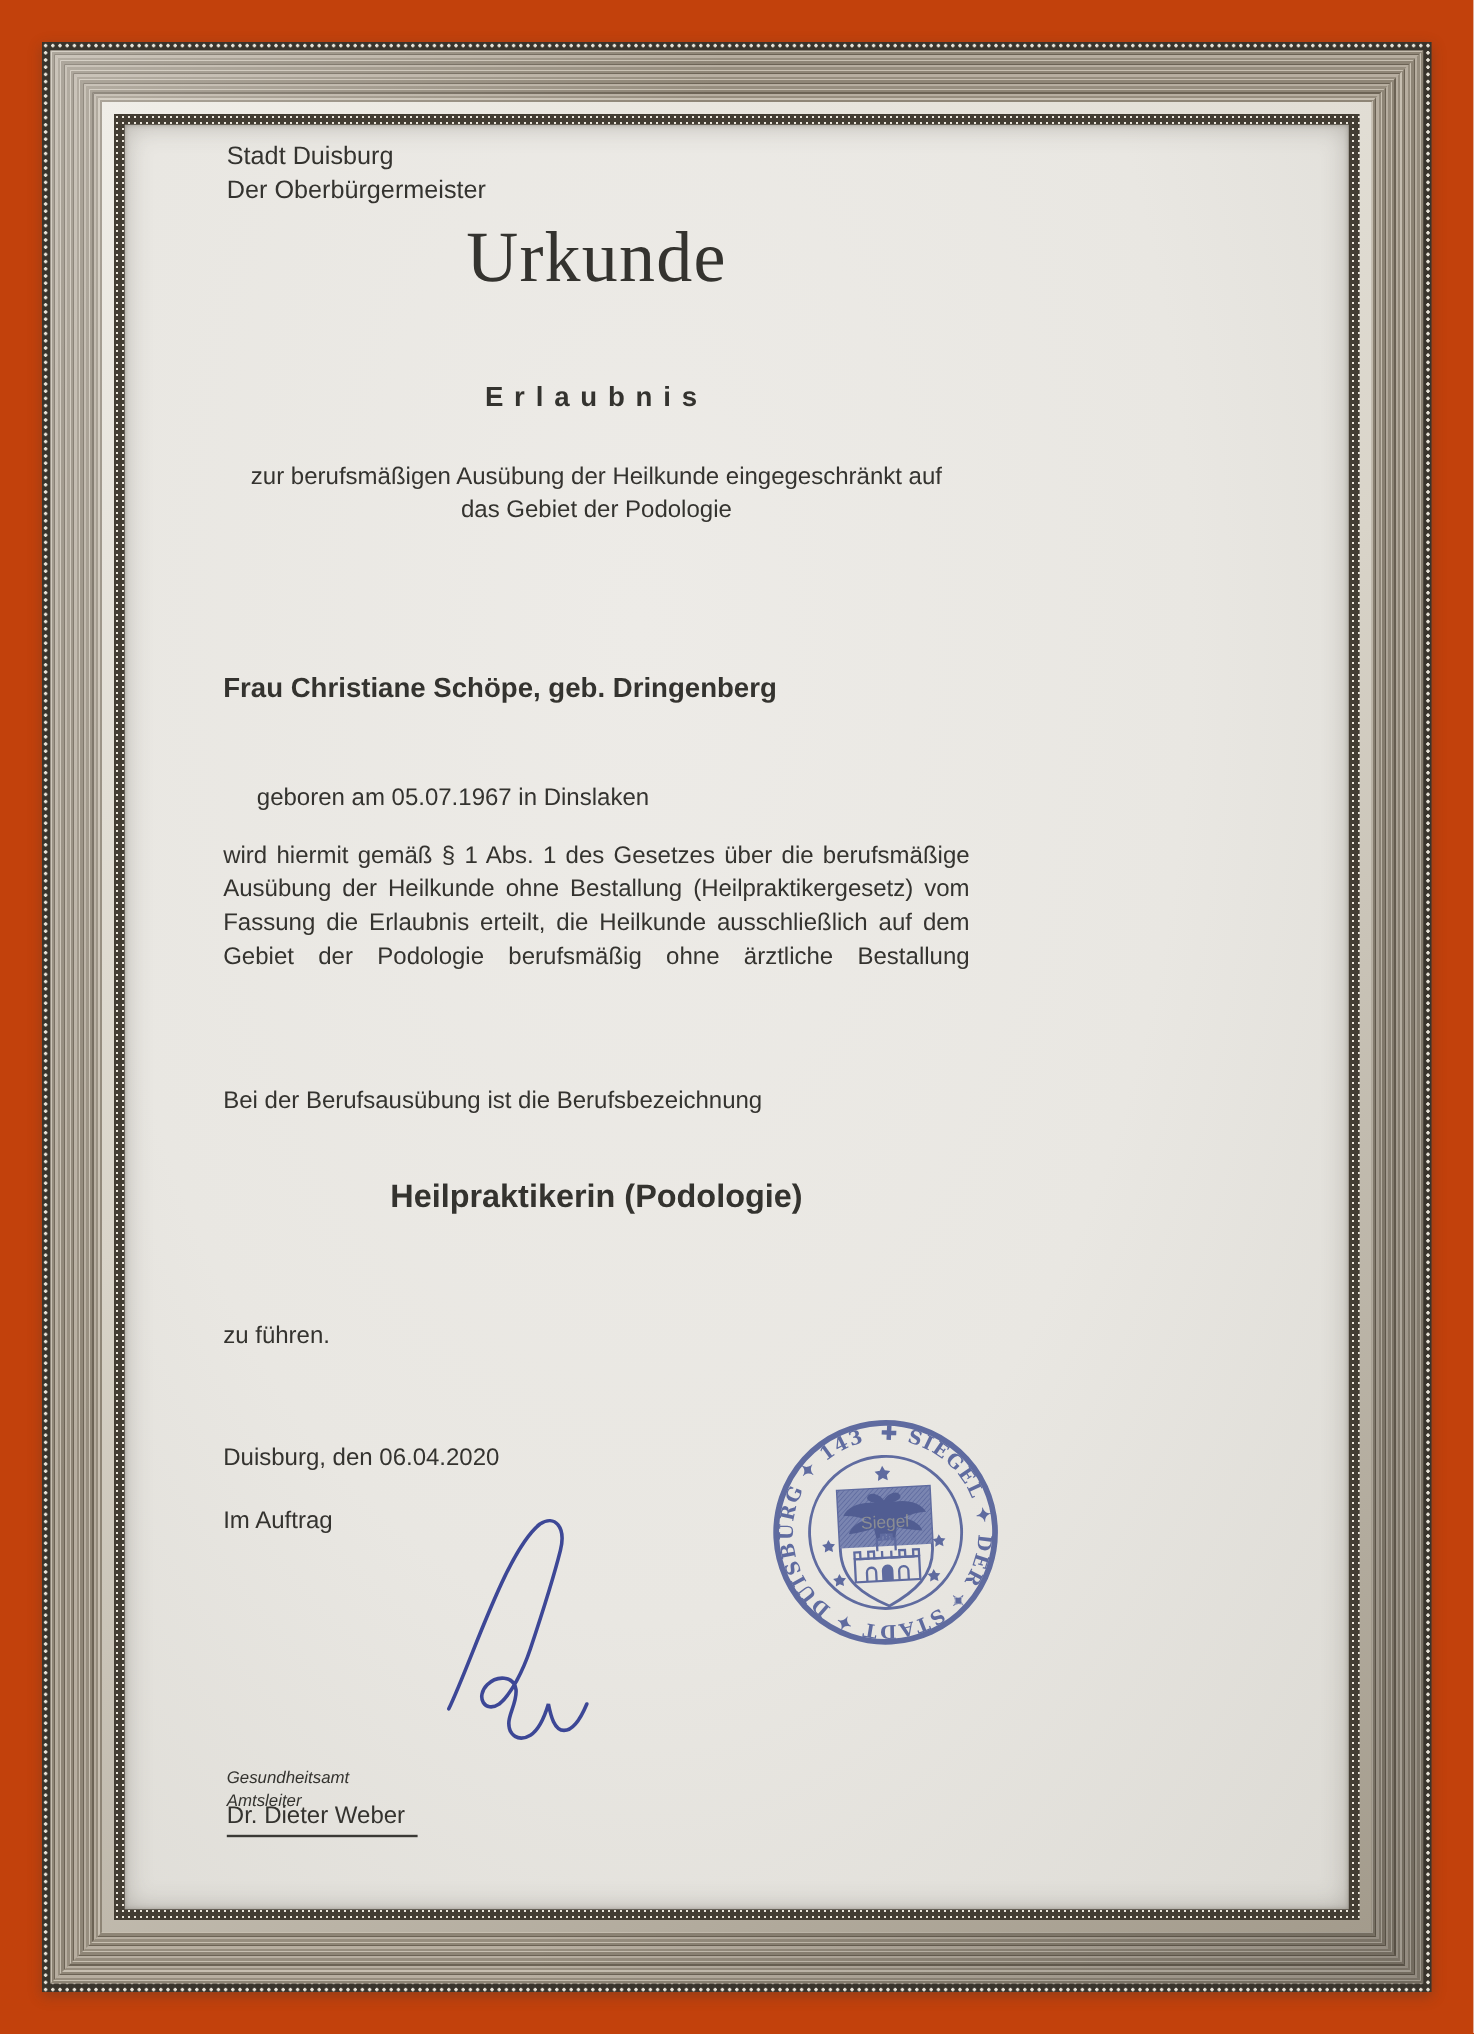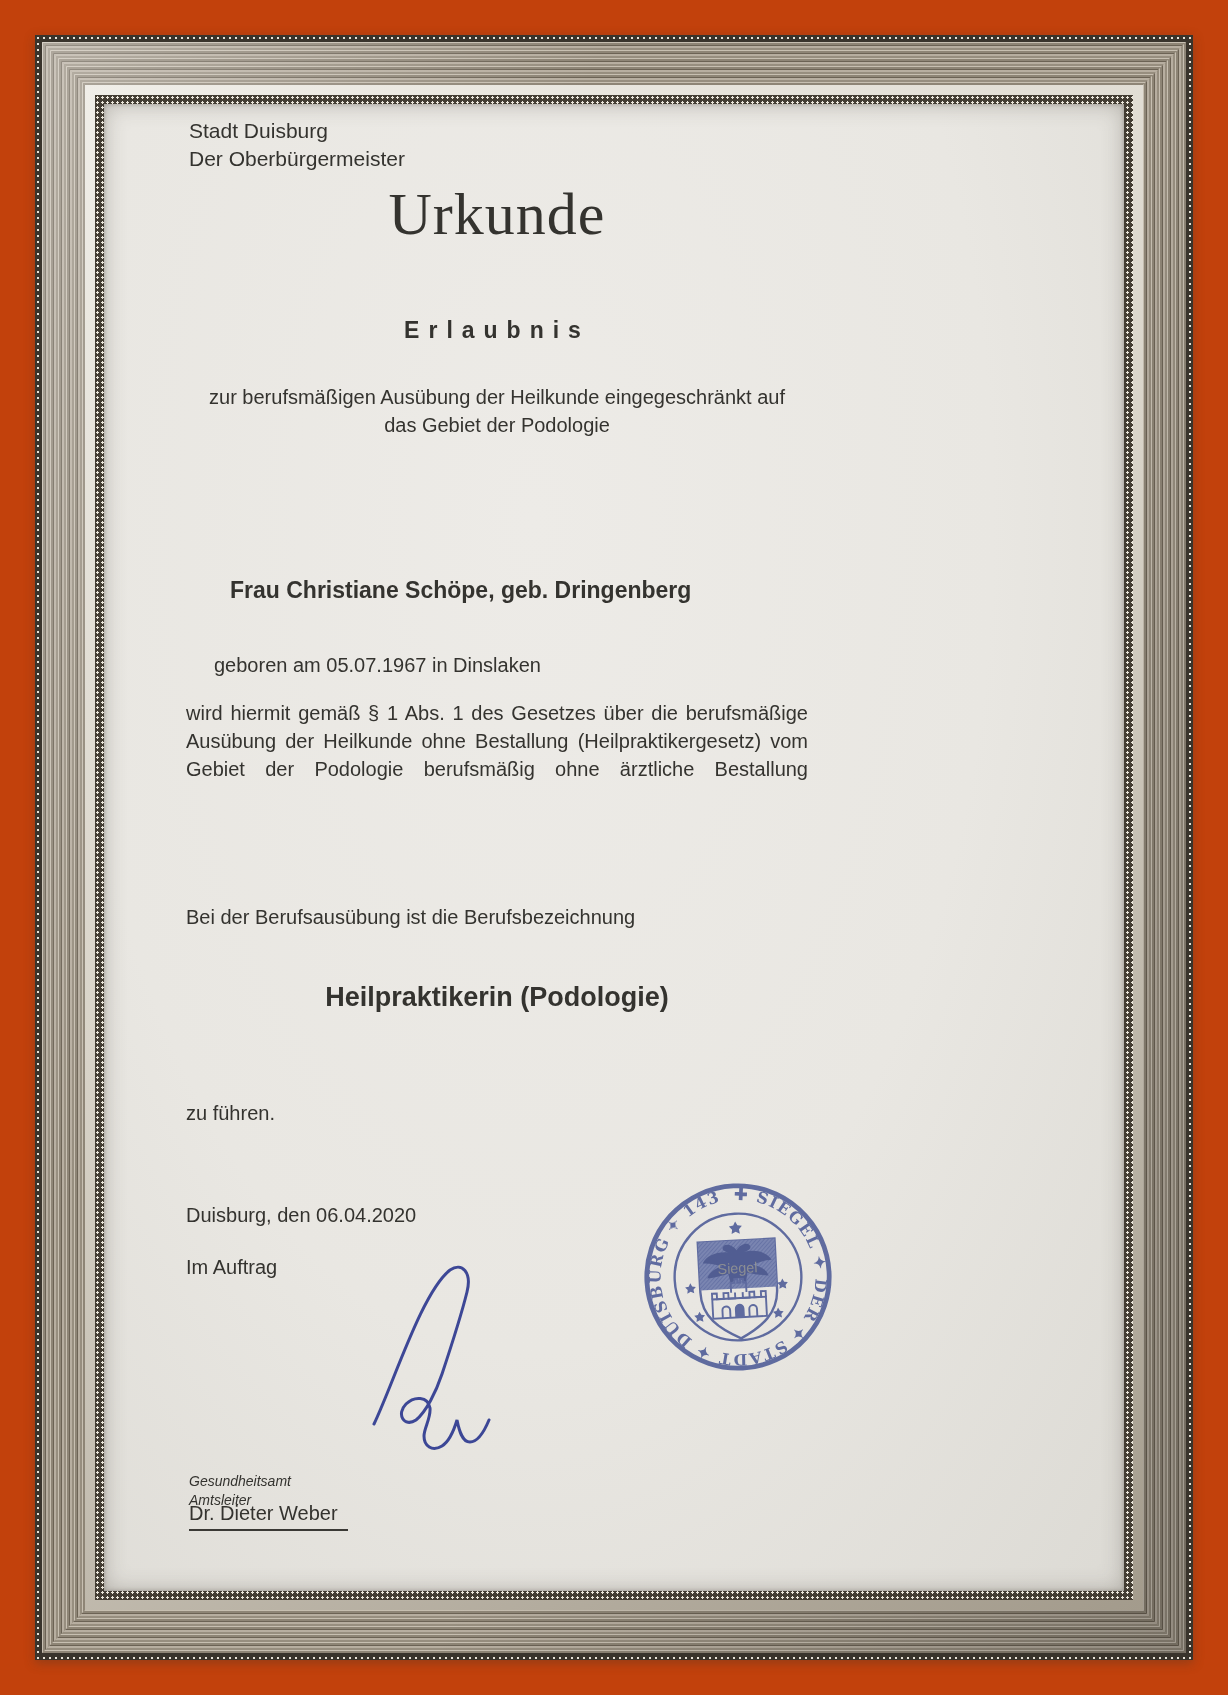--- a/index.html
+++ b/index.html
@@ -72,27 +72,28 @@
     <div class="abs letterhead" style="left:85px;top:13px;">Stadt Duisburg</div>
     <div class="abs letterhead" style="left:85px;top:41px;">Der Oberbürgermeister</div>
 
     <div class="abs col main-title" style="top:76px;">Urkunde</div>
 
     <div class="abs col sub-title" style="top:213px;">Erlaubnis</div>
 
     <div class="abs col scope" style="top:307px;">das Gebiet der Podologie</div>
     <div class="abs col scope" style="top:279px;">zur berufsmäßigen Ausübung der Heilkunde eingegeschränkt auf</div>
 
-    <div class="abs holder-name" style="left:82px;top:473px;margin-left:44px;">Frau Christiane Schöpe, geb. Dringenberg</div>
+    <div class="abs holder-name" style="left:82px;top:456px;">Frau Christiane Schöpe, geb. Dringenberg</div>
 
     <div class="abs body-text" style="left:82px;top:550px;margin-left:28px;">geboren am 05.07.1967 in Dinslaken</div>
 
     <div class="abs col" style="top:595px;">
       <div class="grant-line">wird hiermit gemäß § 1 Abs. 1 des Gesetzes über die berufsmäßige</div>
       <div class="grant-line">Ausübung der Heilkunde ohne Bestallung (Heilpraktikergesetz) vom</div>
+      <div class="grant-line">Fassung die Erlaubnis erteilt, die Heilkunde ausschließlich auf dem</div>
       <div class="grant-line">Gebiet der Podologie berufsmäßig ohne ärztliche Bestallung</div>
     </div>
 
     <div class="abs body-text" style="left:82px;top:802px;">Bei der Berufsausübung ist die Berufsbezeichnung</div>
 
     <div class="abs col designation" style="top:878px;">Heilpraktikerin (Podologie)</div>
 
     <div class="abs body-text" style="left:82px;top:998px;">zu führen.</div>
 
     <div class="abs body-text" style="left:82px;top:1100px;">Duisburg, den 06.04.2020</div>

